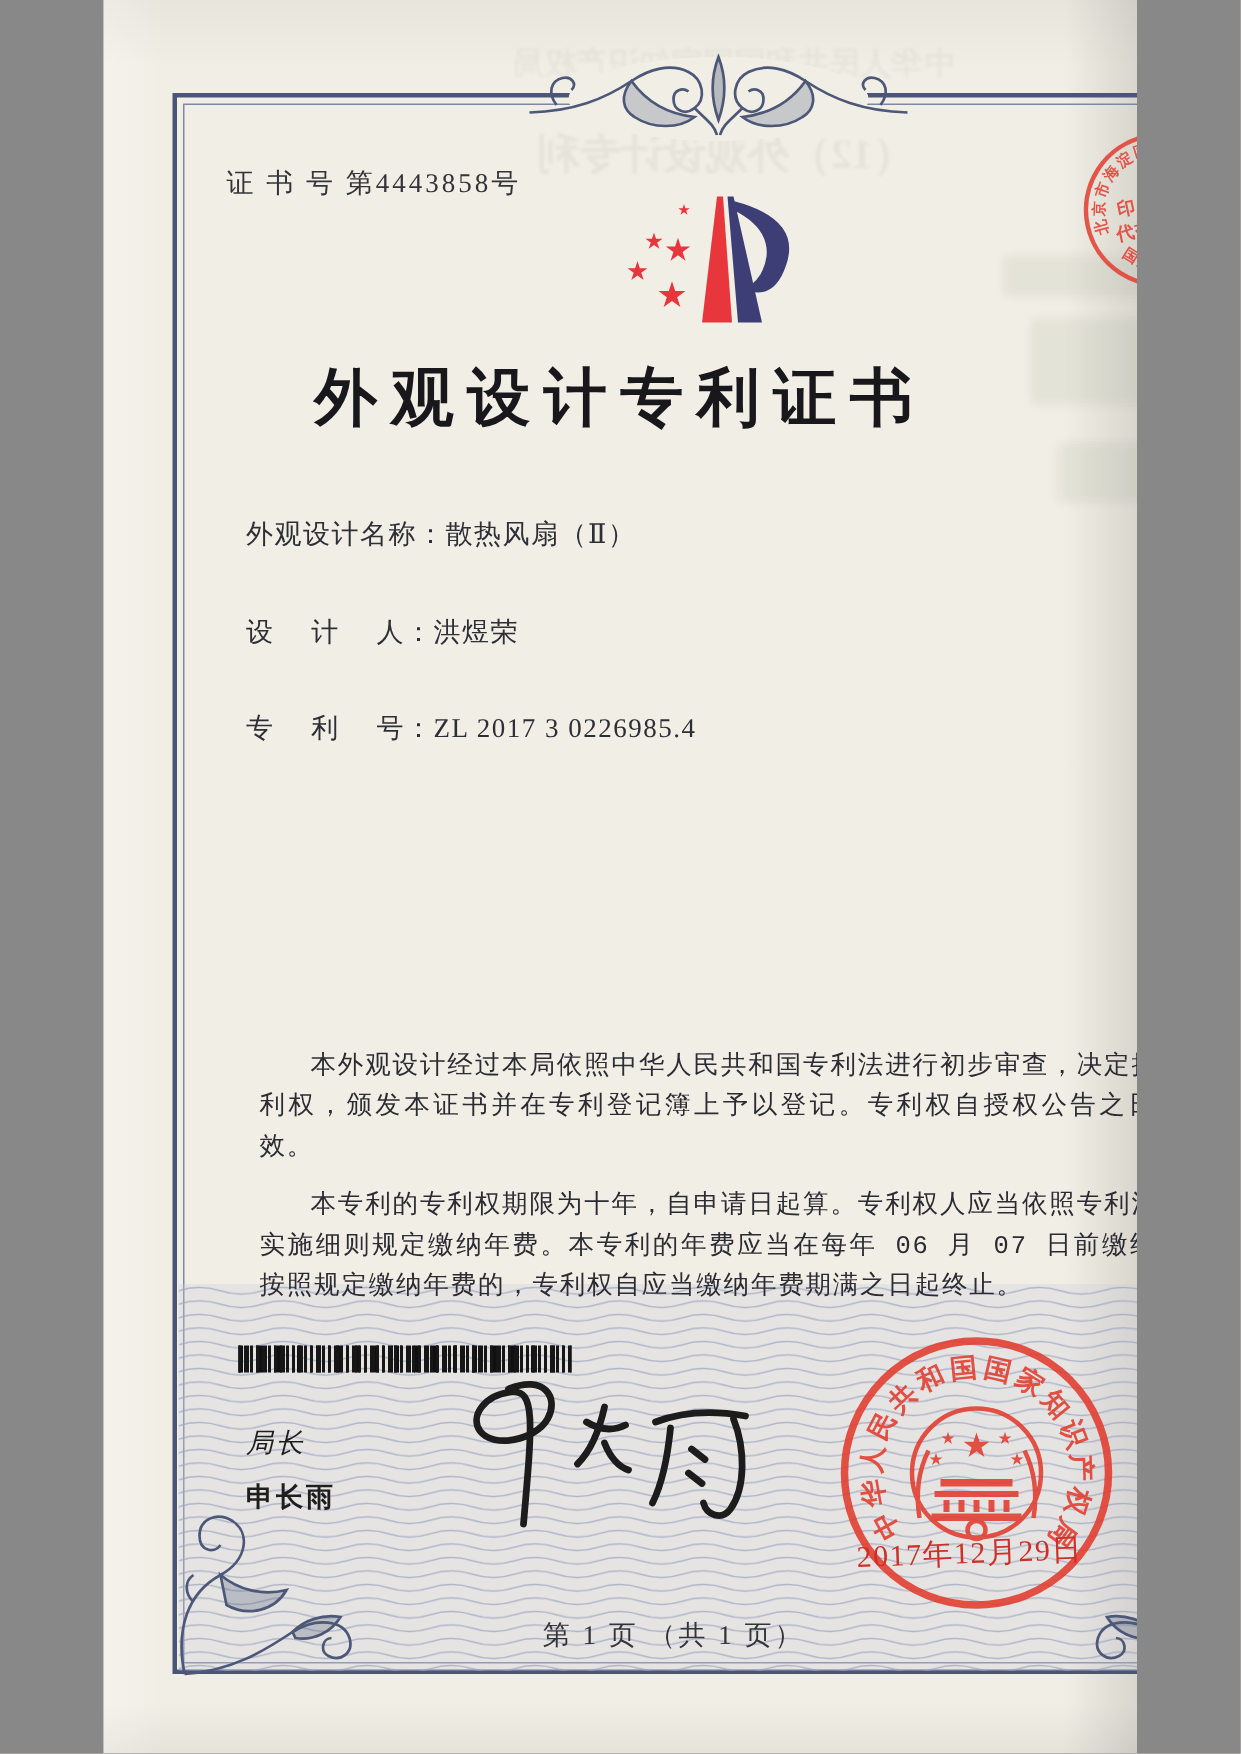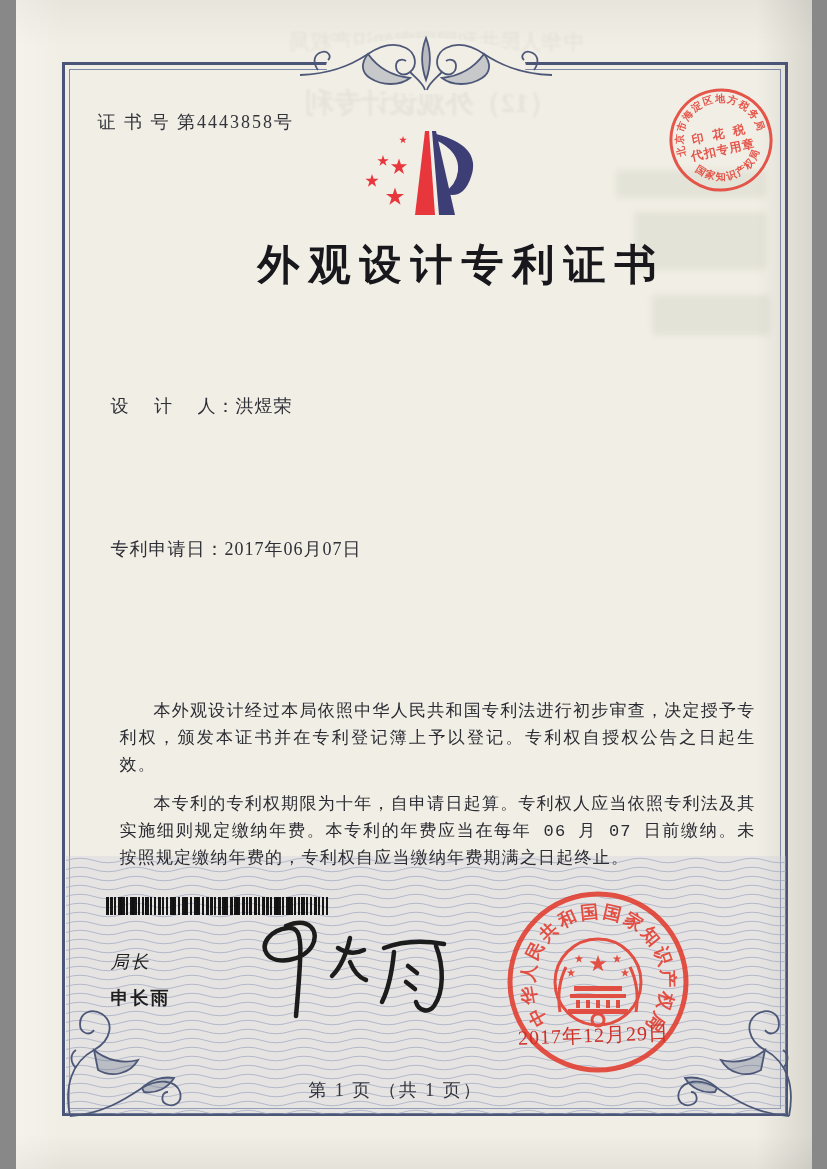--- a/index.html
+++ b/index.html
@@ -1,17 +1,17 @@
 <!DOCTYPE html>
 <html><head>
 <meta charset="utf-8">
 <style>
   html,body{margin:0;padding:0;background:#888;}
   .page{
-    position:relative; width:796px; height:1169px; margin:0 auto;
+    position:relative; width:689px; height:1169px; margin:0 auto;
     background:#f1eee5;
     background-image:
       linear-gradient(90deg, rgba(255,255,255,.25) 0%, rgba(0,0,0,0) 6%, rgba(0,0,0,0) 93%, rgba(0,0,0,.10) 100%),
       linear-gradient(180deg, rgba(0,0,0,.04) 0%, rgba(0,0,0,0) 4%, rgba(0,0,0,0) 97%, rgba(0,0,0,.05) 100%);
     overflow:hidden;
     font-family:"Liberation Serif","DejaVu Serif",serif;
     color:#2a2a30;
   }
   
   .frame-outer{position:absolute;left:46px;top:62px;width:726px;height:1054px;
@@ -24,24 +24,24 @@
   .ghost{position:absolute;transform:scaleX(-1);color:#6f806f;
     font-weight:bold;white-space:nowrap;filter:blur(1px);}
   .ghost-top{left:170px;top:28px;width:500px;font-size:21px;opacity:.07;
     font-family:"Liberation Sans",sans-serif;text-align:center;}
   .ghost-title{left:250px;top:84px;width:330px;font-size:28px;opacity:.09;text-align:center;}
   .ghost-block{position:absolute;background:rgba(120,140,112,.10);filter:blur(3px);border-radius:4px;}
   
   .cert-number{position:absolute;left:82px;top:110px;font-size:18px;letter-spacing:2px;color:#33333a;}
   .logo{position:absolute;left:338px;top:120px;}
   .doc-title{position:absolute;left:0;top:237px;width:100%;text-align:center;
-    font-size:42px;font-weight:bold;letter-spacing:9px;color:#17171c;margin-left:48px;}
+    font-size:42px;font-weight:bold;letter-spacing:9px;color:#17171c;}
   
   .field{position:absolute;left:95px;font-size:18px;letter-spacing:1px;color:#2e2e36;white-space:nowrap;}
-  .f0{top:344px}.f1{top:394px}.f2{top:473px}.f3{top:537px}.f4{top:599px}.f5{top:652px}
+  .f0{top:344px}.f1{top:409px}.f2{top:473px}.f3{top:537px}.f4{top:599px}.f5{top:652px}
   
   .body-text{position:absolute;left:92px;top:686px;width:660px;
     font-size:17px;line-height:27px;letter-spacing:1.2px;text-align:justify;color:#2b2b33;}
   .body-text p{margin:12px;text-indent:2em;font-family:Liberation Mono, monospace;}
   
   .barcode{position:absolute;left:90px;top:897px;width:222px;height:18px;
     background-image:
       repeating-linear-gradient(90deg,#161616 0 2px,transparent 2px 4px),
       repeating-linear-gradient(90deg,#161616 0 1px,transparent 1px 6px),
       repeating-linear-gradient(90deg,#101010 0 3px,transparent 3px 13px);}
@@ -134,22 +134,23 @@
       <polygon points="71,11 75,11 81,95 61,95"></polygon>
     </g>
     <g fill="#3c3e75">
       <polygon points="78,11 82,11 101,95 85,95"></polygon>
       <path d="M82,14 Q128,26 117,57 Q109,81 89,73 Q102,66 104,51 Q106,32 82,20 Z"></path>
     </g>
   </svg>
 
   <div class="doc-title">外观设计专利证书</div>
 
+  <div class="field f0"><span>外观设计名称：</span><span>散热风扇（Ⅱ）</span></div>
   <div class="field f1"><span>设　 计　 人：</span><span>洪煜荣</span></div>
-  <div class="field f3"><span>专利申请日：</span><span>2017年06月07日</span></div>
+  <div class="field f2"><span>专　 利　 号：</span><span>ZL 2017 3 0226985.4</span></div>
 
   <div class="body-text">
     <p>本外观设计经过本局依照中华人民共和国专利法进行初步审查，决定授予专利权，颁发本证书并在专利登记簿上予以登记。专利权自授权公告之日起生效。</p>
     <p>本专利的专利权期限为十年，自申请日起算。专利权人应当依照专利法及其实施细则规定缴纳年费。本专利的年费应当在每年 06 月 07 日前缴纳。未按照规定缴纳年费的，专利权自应当缴纳年费期满之日起终止。</p>
   </div>
 
   <div class="barcode"></div>
 
   <div class="signer-title">局长</div>
   <div class="signer-name">申长雨</div>

